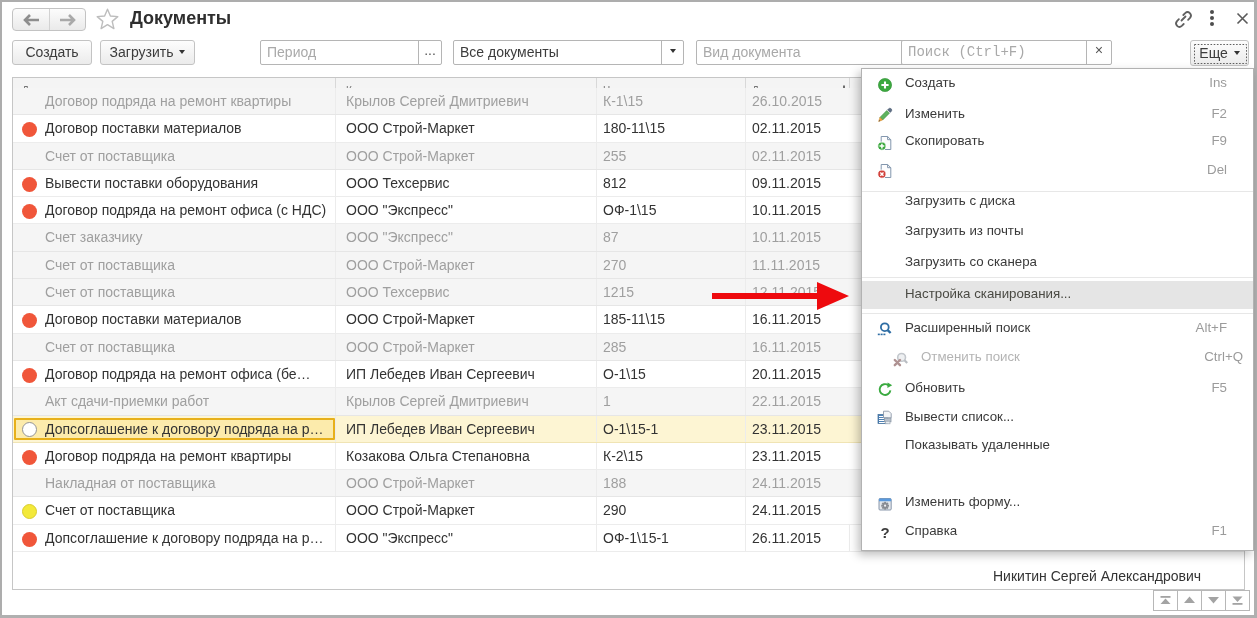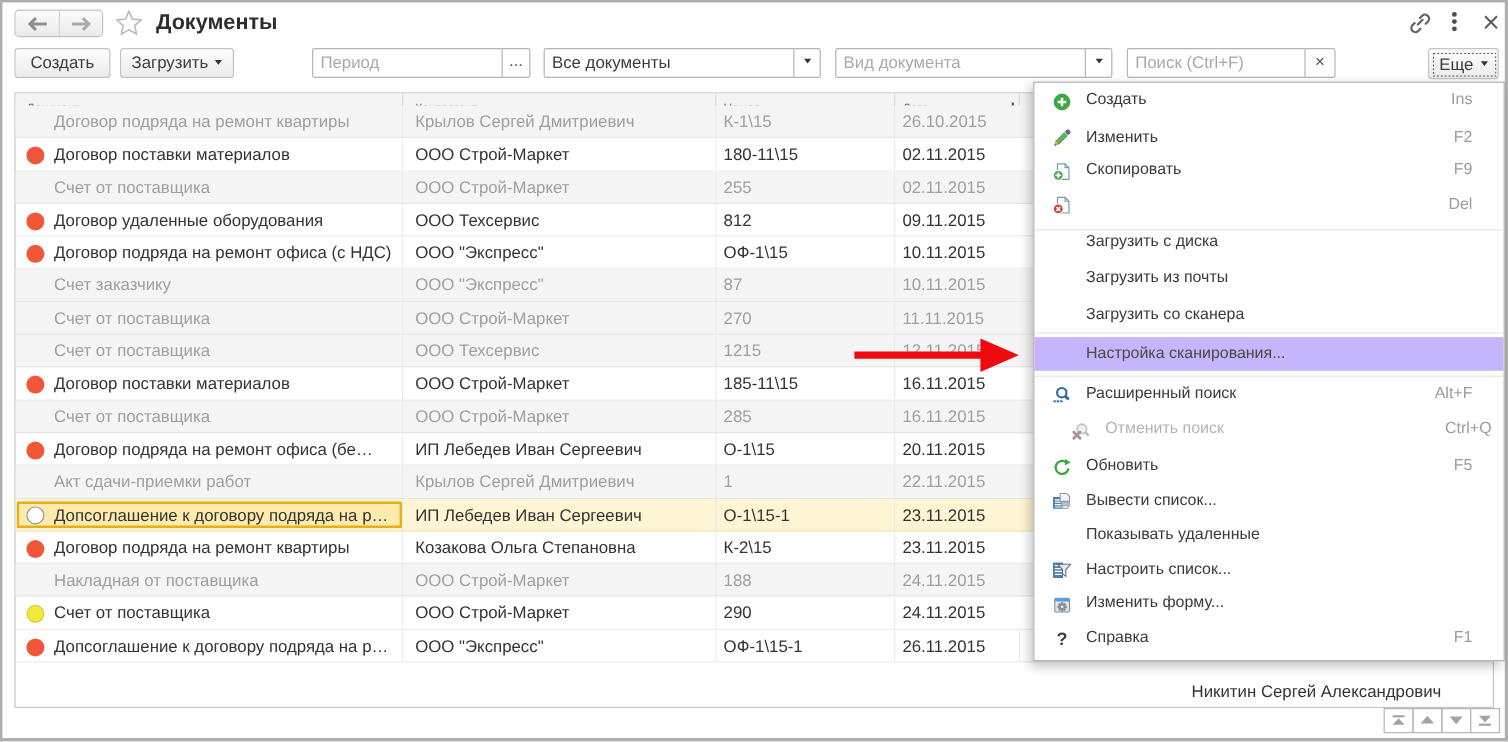--- a/index.html
+++ b/index.html
@@ -76,21 +76,21 @@
 <div class="abs" style="left:1210px;top:22px;width:4px;height:4px;background:#4d4d4d;border-radius:50%"></div>
 <svg class="abs" style="left:1236px;top:12px" width="13" height="13" viewBox="0 0 13 13">
       <path d="M1.5 1.5 L11.5 11.5 M11.5 1.5 L1.5 11.5" stroke="#5a5a5a" stroke-width="1.6"></path>
     </svg>
 
 <div class="abs btn" style="left:12px;top:40px;width:80px;">Создать</div>
 <div class="abs btn" style="left:100px;top:40px;width:95px;">Загрузить <span class="caret"></span></div>
 <div class="abs inp" style="left:260px;top:40px;width:182px;"><span class="ph" style="padding-left:6px;">Период</span><div style="position:absolute;right:0;top:0;width:22px;height:23px;border-left:1px solid #b5b5b5;text-align:center;line-height:19px;color:#555;">...</div></div>
 <div class="abs inp" style="left:453px;top:40px;width:231px;"><span style="padding-left:6px;">Все документы</span><div style="position:absolute;right:0;top:0;width:21px;height:23px;border-left:1px solid #b5b5b5;text-align:center;line-height:21px;"><span class="caret" style="margin-left:0"></span></div></div>
 <div class="abs inp" style="left:696px;top:40px;width:231px;"><span class="ph" style="padding-left:6px;">Вид документа</span><div style="position:absolute;right:0;top:0;width:21px;height:23px;border-left:1px solid #b5b5b5;text-align:center;line-height:21px;"><span class="caret" style="margin-left:0"></span></div></div>
-<div class="abs inp" style="left:939px;top:40px;width:174px;"><span class="ph" style="padding-left:6px;">Поиск (Ctrl+F)</span><div style="position:absolute;right:0;top:0;width:24px;height:23px;border-left:1px solid #b5b5b5;text-align:center;line-height:21px;color:#555;font-size:14px;">×</div></div>
+<div class="abs inp" style="left:901px;top:40px;width:211px;font-family:Liberation Mono, monospace;"><span class="ph" style="padding-left:6px;">Поиск (Ctrl+F)</span><div style="position:absolute;right:0;top:0;width:24px;height:23px;border-left:1px solid #b5b5b5;text-align:center;line-height:21px;color:#555;font-size:14px;">×</div></div>
 <div class="abs btn" style="left:1190px;top:40px;width:59px;height:26px;line-height:24px;"><svg style="position:absolute;left:3px;top:3px;" width="53" height="20" viewBox="0 0 53 20">
         <rect x="0.5" y="0.5" width="52" height="19" fill="none" stroke="#5f5f5f" stroke-width="1" stroke-dasharray="1.6 1.6"></rect>
       </svg>Еще <span class="caret"></span></div>
 
 <div class="abs" id="tbl">
 <div id="thead">
 <div class="hc" style="left:0;width:322px;padding-left:9px;">Документ</div>
 <div class="hc" style="left:322px;width:261px;padding-left:10px;border-left:1px solid #d8d8d8;">Контрагент</div>
 <div class="hc" style="left:583px;width:149px;padding-left:6px;border-left:1px solid #d8d8d8;">Номер</div>
 <div class="hc" style="left:732px;width:104px;padding-left:6px;border-left:1px solid #d8d8d8;">Дата<svg style="position:absolute;left:93px;top:7px" width="10" height="13" viewBox="0 0 10 13">
@@ -115,21 +115,21 @@
           <div class="cell c4 dt">02.11.2015</div>
         </div>
 <div class="row g">
           <div class="cell c1 gt">Счет от поставщика</div>
           <div class="cell c2 gt">ООО Строй-Маркет</div>
           <div class="cell c3 gt">255</div>
           <div class="cell c4 gt">02.11.2015</div>
         </div>
 <div class="row">
           <div class="dot r"></div>
-          <div class="cell c1 dt">Договор удаленные оборудования</div>
+          <div class="cell c1 dt">Вывести поставки оборудования</div>
           <div class="cell c2 dt">ООО Техсервис</div>
           <div class="cell c3 dt">812</div>
           <div class="cell c4 dt">09.11.2015</div>
         </div>
 <div class="row">
           <div class="dot r"></div>
           <div class="cell c1 dt">Договор подряда на ремонт офиса (с НДС)</div>
           <div class="cell c2 dt">ООО "Экспресс"</div>
           <div class="cell c3 dt">ОФ-1\15</div>
           <div class="cell c4 dt">10.11.2015</div>
@@ -262,21 +262,21 @@
       </div>
 <div class="mi" style="top:116.5px;height:29px;">
         <div class="mtext" style="color:#3a3a3a">Загрузить с диска</div>
       </div>
 <div class="mi" style="top:147px;height:29px;">
         <div class="mtext" style="color:#3a3a3a">Загрузить из почты</div>
       </div>
 <div class="mi" style="top:177.5px;height:29px;">
         <div class="mtext" style="color:#3a3a3a">Загрузить со сканера</div>
       </div>
-<div class="mi" style="top:212px;height:28px;background:#c4b5fd;">
+<div class="mi" style="top:212px;height:28px;background:#e5e5e5;">
         <div class="mtext" style="color:#4a4a43;line-height:25px;">Настройка сканирования...</div>
       </div>
 <div class="mi" style="top:243.5px;height:29px;">
         <svg class="mico" style="top:8.5px" width="16" height="16" viewBox="0 0 16 16">
           <circle cx="7.8" cy="6.2" r="3.9" fill="none" stroke="#2e6da4" stroke-width="1.8"></circle>
           <path d="M10.7 9.1 L13.6 12.0" stroke="#2e6da4" stroke-width="2.4"></path>
           <g fill="#2e6da4">
             <rect x="0.8" y="12.6" width="2" height="1.6"></rect>
             <rect x="3.6" y="12.6" width="2" height="1.6"></rect>
             <rect x="6.4" y="12.6" width="2" height="1.6"></rect>
@@ -309,30 +309,20 @@
             <path d="M2 6.5 H9.5 M2 8.5 H9.5 M2 10.5 H9.5 M2 12.5 H9.5"></path>
           </g>
           <path d="M6.5 1.2 H11.8 L14.2 3.6 V7.8 H6.5 Z" fill="#f3f5f7" stroke="#8d99a8" stroke-width="0.9"></path>
           <rect x="7.5" y="8.2" width="6.5" height="3.6" fill="#b9c2cc" stroke="#8d99a8" stroke-width="0.8"></rect>
           <rect x="8.6" y="11.2" width="4.4" height="2.6" fill="#e9edf0" stroke="#9aa5b2" stroke-width="0.7"></rect>
         </svg>
         <div class="mtext" style="color:#3a3a3a">Вывести список...</div>
       </div>
 <div class="mi" style="top:361px;height:29px;">
         <div class="mtext" style="color:#3a3a3a">Показывать удаленные</div>
-      </div>
-<div class="mi" style="top:389.5px;height:29px;">
-        <svg class="mico" style="top:8.5px" width="16" height="16" viewBox="0 0 16 16">
-          <rect x="1" y="2.2" width="7.5" height="12" fill="#4f81b4" stroke="#3d6b99" stroke-width="0.7"></rect>
-          <g stroke="#fff" stroke-width="1">
-            <path d="M2 4.4 H8 M2 6.8 H8 M2 9.2 H8 M2 11.6 H8"></path>
-          </g>
-          <path d="M4.2 3.2 H15.2 L11.2 7.6 V13.4 L8.4 11.2 V7.6 Z" fill="#e9eaec" stroke="#5d6e80" stroke-width="0.9"></path>
-        </svg>
-        <div class="mtext" style="color:#3a3a3a">Настроить список...</div>
       </div>
 <div class="mi" style="top:418px;height:29px;">
         <svg class="mico" style="top:8.5px" width="16" height="16" viewBox="0 0 16 16">
           <rect x="2" y="2.5" width="12.2" height="11.5" rx="1" fill="#e3e7eb" stroke="#7d8da3" stroke-width="0.9"></rect>
           <path d="M2 5.2 V3.5 A1 1 0 0 1 3 2.5 H13.2 A1 1 0 0 1 14.2 3.5 V5.2 Z" fill="#5a9ade"></path>
           <g transform="translate(8.1,9.7)">
             <g fill="#878c93">
               <rect x="-1" y="-3.9" width="2" height="7.8"></rect>
               <rect x="-3.9" y="-1" width="7.8" height="2"></rect>
               <g transform="rotate(45)">

